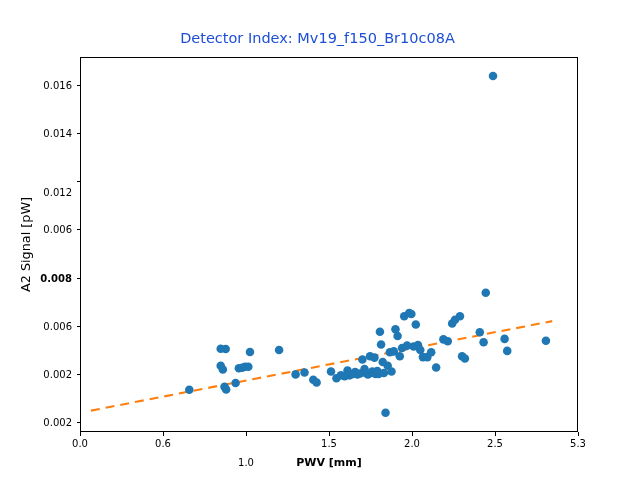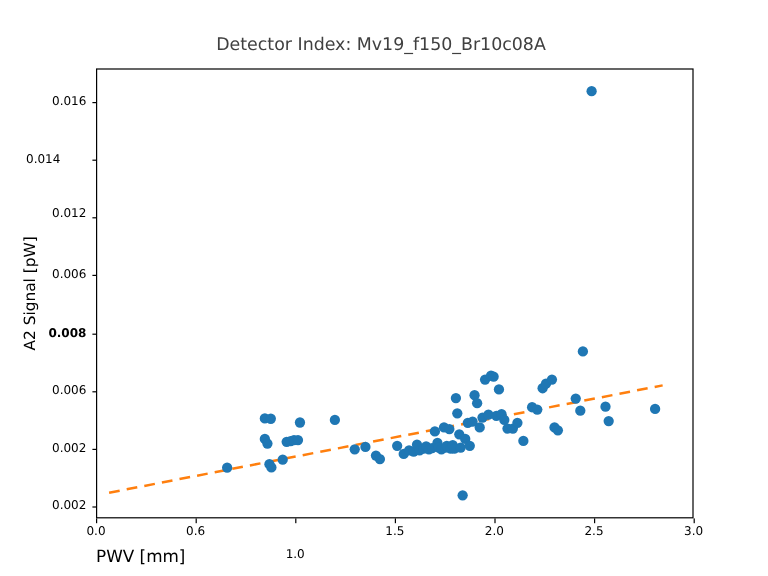--- a/index.html
+++ b/index.html
@@ -19,21 +19,21 @@
     height: 480px;
     background: #ffffff;
   }
   #chart-title {
     position: absolute;
     left: 0;
     top: 30px;
     width: 635px;
     text-align: center;
     font-size: 14.5px;
-    color: #404040;
+    color: #1d4ed8;
     letter-spacing: 0px;
   }
   
   #axes-frame {
     position: absolute;
     left: 80px;
     top: 57px;
     width: 498px;
     height: 375px;
     border: 1.1px solid #000000;
@@ -73,22 +73,24 @@
   .ytick-mark {
     left: 76.5px;
     width: 3.5px;
     height: 1px;
   }
   #xlabel {
     position: absolute;
     left: 80px;
     width: 498px;
     top: 456px;
-    font-size: 14px;
+    text-align: center;
+    font-size: 11px;
     color: #000000;
+    font-weight: bold;
   }
   #ylabel {
     position: absolute;
     left: 0px;
     top: 0px;
     width: 375px;
     height: 20px;
     transform-origin: 0 0;
     transform: translate(18px, 432px) rotate(-90deg);
     text-align: center;
@@ -210,29 +212,29 @@
       <div class="tick-mark ytick-mark" style="top: 132.965px;"></div>
       <div class="tick-mark ytick-mark" style="top: 84.7331px;"></div>
     </div>
   <div id="xtick-labels">
       <div class="tick-label xtick-label" style="left: 80px;">0.0</div>
       <div class="tick-label xtick-label" style="left: 163px;">0.6</div>
       <div class="tick-label xtick-label" style="left: 246px; margin-top: 19px;">1.0</div>
       <div class="tick-label xtick-label" style="left: 329px;">1.5</div>
       <div class="tick-label xtick-label" style="left: 412px;">2.0</div>
       <div class="tick-label xtick-label" style="left: 495px;">2.5</div>
-      <div class="tick-label xtick-label" style="left: 578px;">3.0</div>
+      <div class="tick-label xtick-label" style="left: 578px;">5.3</div>
     </div>
   <div id="ytick-labels">
       <div class="tick-label ytick-label" style="top: 422.354px; left: 0px; width: 72px;">0.002</div>
       <div class="tick-label ytick-label" style="top: 374.122px; left: 0px; width: 72px;">0.002</div>
       <div class="tick-label ytick-label" style="top: 325.891px; left: 0px; width: 72px;">0.006</div>
       <div class="tick-label ytick-label" style="top: 277.659px; left: 0px; width: 72px; font-weight: bold;">0.008</div>
       <div class="tick-label ytick-label" style="top: 229.428px; left: 0px; width: 72px;">0.006</div>
-      <div class="tick-label ytick-label" style="top: 178px; left: 0px; width: 72px;">0.012</div>
-      <div class="tick-label ytick-label" style="top: 132.965px; left: 0px; width: 72px; text-align: center;">0.014</div>
+      <div class="tick-label ytick-label" style="top: 192px; left: 0px; width: 72px;">0.012</div>
+      <div class="tick-label ytick-label" style="top: 132.965px; left: 0px; width: 72px;">0.014</div>
       <div class="tick-label ytick-label" style="top: 84.7331px; left: 0px; width: 72px;">0.016</div>
     </div>
 
   <div id="xlabel">PWV [mm]</div>
   <div id="ylabel">A2 Signal [pW]</div>
 
 </div>
 
 </body></html>

